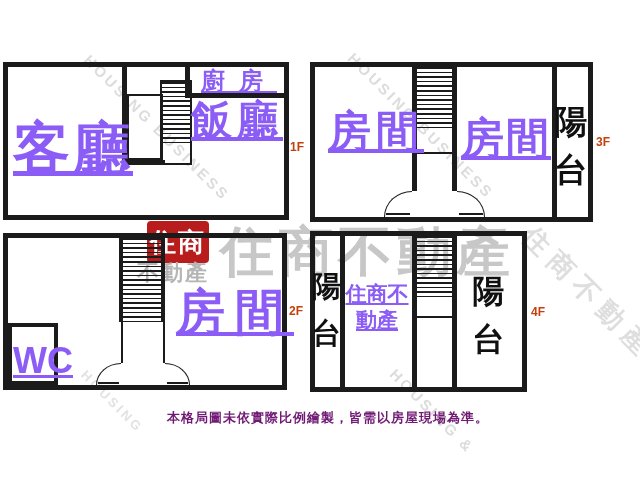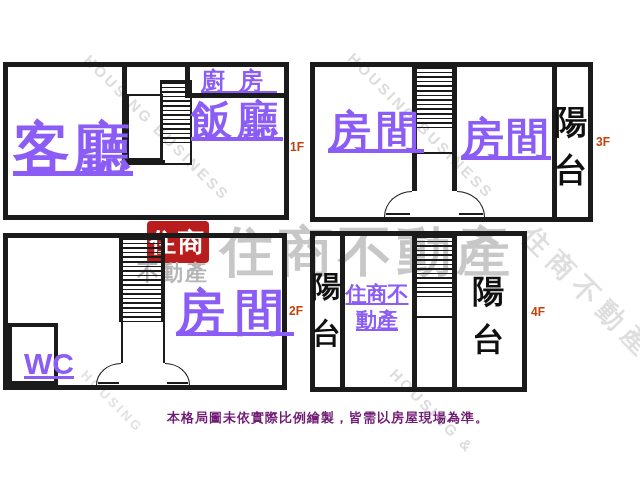--- a/index.html
+++ b/index.html
@@ -79,21 +79,21 @@
     <div class="ladder" style="left:111px; top:0; width:46px; height:84px; border-width:0 4px 0 4px;">
       <div class="rungs" style="left:0; top:0; width:38px; height:84px;"></div>
     </div>
     <div class="thin" style="left:113px; top:84px; width:2px; height:41px;"></div>
     <div class="thin" style="left:155px; top:84px; width:2px; height:41px;"></div>
     <div class="door door-l" style="left:88px; top:125px; width:25px; height:22px;"></div>
     <div class="thin" style="left:90px; top:144px; width:21px; height:2px;"></div>
     <div class="door door-r" style="left:157px; top:125px; width:25px; height:22px;"></div>
     <div class="thin" style="left:159px; top:144px; width:21px; height:2px;"></div>
     <div style="position:absolute; left:0; top:85px; width:50px; height:62px; border:4px solid #1b1b1b; box-sizing:border-box;">
-      <div class="lbl" style="left:12px; bottom:2px; font-size:30px; font-weight:700;">WC</div>
+      <div class="lbl" style="left:1px; bottom:2px; font-size:36px; font-weight:700;">WC</div>
     </div>
     <div class="lbl" style="left:168px; top:50px; font-size:49px; letter-spacing:10px;">房間</div>
   </div>
   <div class="floor-tag" style="left:289px; top:305px;">2F</div>
 
   <div class="plan" style="left:310px; top:231px; width:217px; height:161px;">
     <div class="wall" style="left:25px; top:0; width:5px; height:151px;"></div>
     <div class="wall" style="left:97px; top:0; width:5px; height:151px;"></div>
     <div class="wall" style="left:137px; top:0; width:5px; height:151px;"></div>
     <div class="rungs" style="left:102px; top:0; width:35px; height:64px;"></div>

